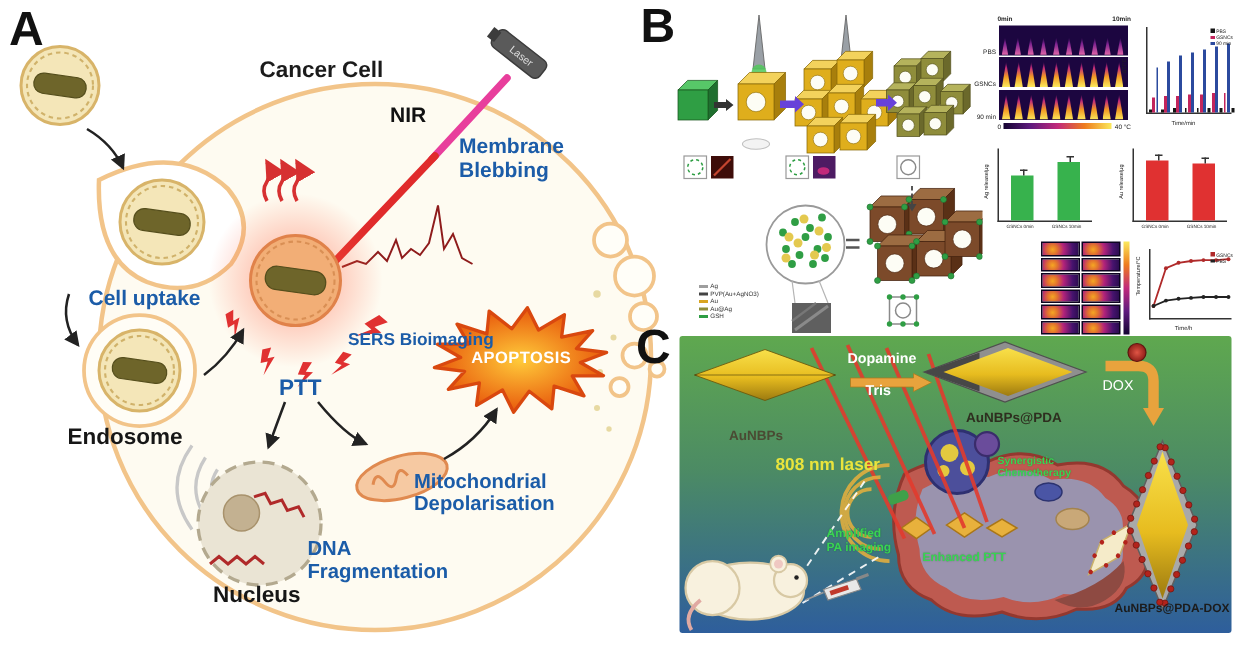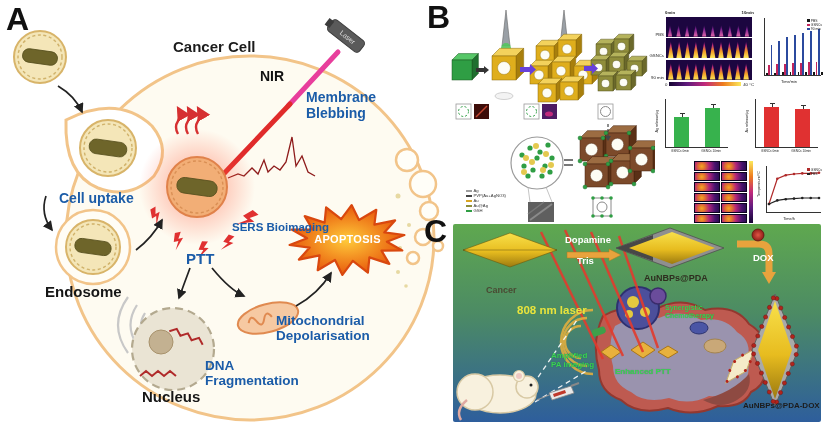--- a/index.html
+++ b/index.html
@@ -694,25 +694,25 @@
             <circle cx="300.6" cy="129.9" r="2.1" fill="#B3231B" stroke="#701712" stroke-width="0.5"></circle>
             <circle cx="300.8" cy="121.5" r="2.1" fill="#B3231B" stroke="#701712" stroke-width="0.5"></circle>
             <circle cx="304.8" cy="112.0" r="2.1" fill="#B3231B" stroke="#701712" stroke-width="0.5"></circle>
             <circle cx="308.7" cy="102.5" r="2.1" fill="#B3231B" stroke="#701712" stroke-width="0.5"></circle>
             <circle cx="312.6" cy="93.0" r="2.1" fill="#B3231B" stroke="#701712" stroke-width="0.5"></circle>
             <circle cx="316.5" cy="83.4" r="2.1" fill="#B3231B" stroke="#701712" stroke-width="0.5"></circle>
             <circle cx="320.4" cy="73.9" r="2.1" fill="#B3231B" stroke="#701712" stroke-width="0.5"></circle>
           </g>
       </g>
     </svg>
-    <div class="lbl" style="left:33px;top:61px;font-size:9px;font-weight:700;color:#4A4A33;">Cancer</div>
+    <div class="lbl" style="left:33px;top:61px;font-size:9px;font-weight:700;color:#4A4A33;">AuNBPs</div>
     <div class="lbl" style="left:112px;top:11px;font-size:9.5px;font-weight:700;color:#fff;">Dopamine</div>
     <div class="lbl" style="left:124px;top:32px;font-size:9.5px;font-weight:700;color:#fff;">Tris</div>
     <div class="lbl" style="left:191px;top:49px;font-size:9px;font-weight:700;color:#2E2E1F;">AuNBPs@PDA</div>
-    <div class="lbl" style="left:300px;top:29px;font-size:9.5px;font-weight:700;color:#fff;">DOX</div>
+    <div class="lbl" style="left:282px;top:29px;font-size:9.5px;font-weight:400;color:#fff;">DOX</div>
     <div class="lbl" style="left:64px;top:80px;font-size:11.5px;font-weight:700;color:#E9E43C;">808 nm laser</div>
     <div class="lbl green-t" style="left:98px;top:128px;font-size:8px;">
       <div>Amplified</div>
         <div>PA imaging</div>
     </div>
     <div class="lbl green-t" style="left:212px;top:80px;font-size:7px;">
       <div>Synergistic</div>
         <div>Chemotherapy</div>
     </div>
     <div class="lbl green-t" style="left:162px;top:144px;font-size:8px;">Enhanced PTT</div>

